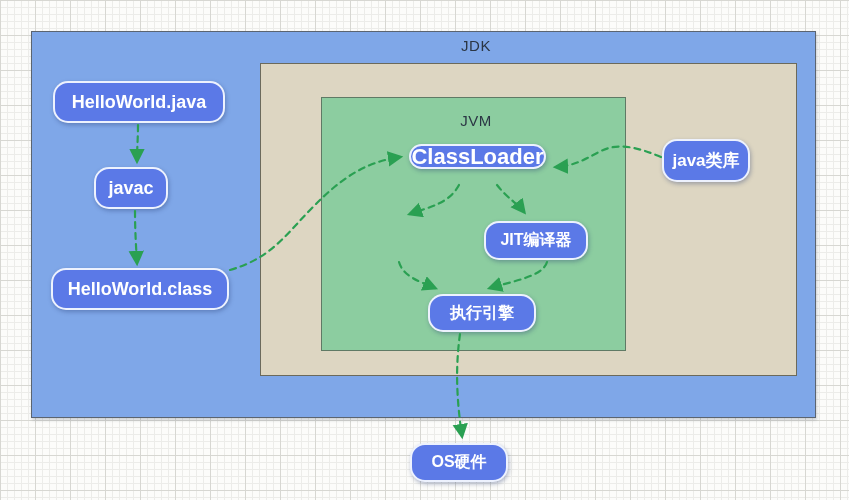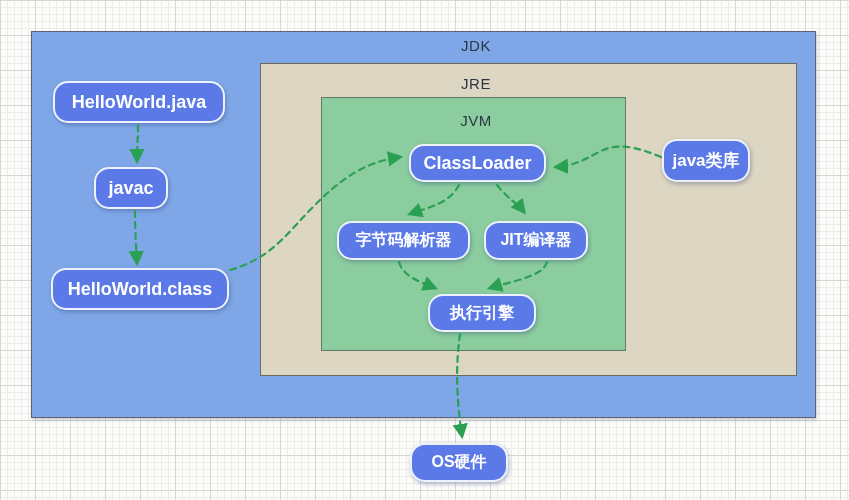--- a/index.html
+++ b/index.html
@@ -67,21 +67,21 @@
     font-weight: bold;
     display: flex;
     align-items: center;
     justify-content: center;
     box-shadow: 1px 2px 4px rgba(35,55,110,0.35);
     white-space: nowrap;
   }
   #node-helloworld-java  { left: 53px;  top: 81px;  width: 172px; height: 42px; font-size: 18px; }
   #node-javac            { left: 94px;  top: 167px; width: 74px;  height: 42px; font-size: 18px; }
   #node-helloworld-class { left: 51px;  top: 268px; width: 178px; height: 42px; font-size: 18px; }
-  #node-classloader      { left: 409px; top: 144px; width: 137px; height: 38px; font-size: 18px; }
+  #node-classloader      { left: 409px; top: 144px; width: 137px; height: 25px; font-size: 22px; }
   #node-bytecode-parser  { left: 337px; top: 221px; width: 133px; height: 39px; font-size: 16px; }
   #node-jit-compiler     { left: 484px; top: 221px; width: 104px; height: 39px; font-size: 16px; }
   #node-execution-engine { left: 408px; top: 294px; width: 108px; height: 38px; font-size: 16px; margin-left: 20px; }
   #node-java-class-lib   { left: 662px; top: 139px; width: 88px; height: 43px; font-size: 17px; }
   #node-os-hardware      { left: 410px; top: 443px; width: 98px;  height: 39px; font-size: 16px; }
 
   
   #edges-svg {
     position: absolute;
     left: 0; top: 0;
@@ -92,37 +92,33 @@
 </head>
 <body>
 
 <div id="canvas">
 
   <div id="jdk-box" class="container-box"></div>
   <div id="jre-box" class="container-box"></div>
   <div id="jvm-box" class="container-box"></div>
 
   <div id="jdk-label" class="container-label">JDK</div>
-  <div id="jre-label" class="container-label">JRE</div>
   <div id="jvm-label" class="container-label">JVM</div>
 
   <div id="node-helloworld-java" class="node">
     <span>HelloWorld.java</span>
   </div>
   <div id="node-javac" class="node">
     <span>javac</span>
   </div>
   <div id="node-helloworld-class" class="node">
     <span>HelloWorld.class</span>
   </div>
   <div id="node-classloader" class="node">
     <span>ClassLoader</span>
-  </div>
-  <div id="node-bytecode-parser" class="node">
-    <span>字节码解析器</span>
   </div>
   <div id="node-jit-compiler" class="node">
     <span>JIT编译器</span>
   </div>
   <div id="node-execution-engine" class="node">
     <span>执行引擎</span>
   </div>
   <div id="node-java-class-lib" class="node">
     <span>java类库</span>
   </div>

